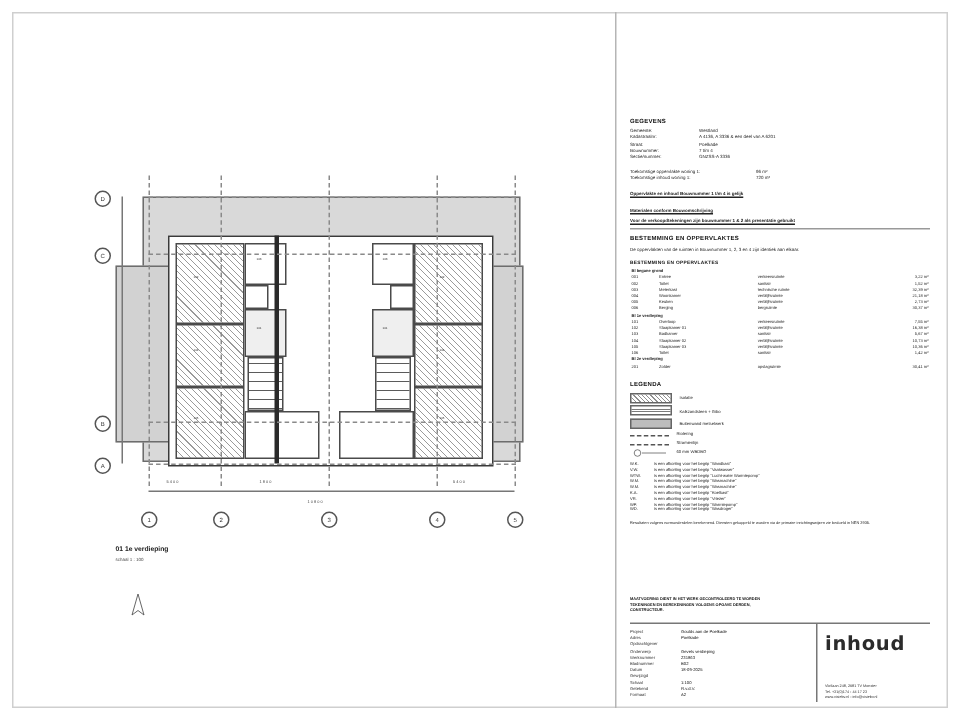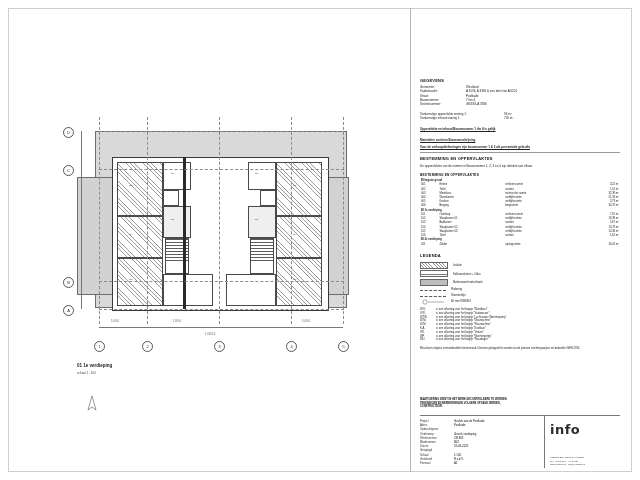--- a/index.html
+++ b/index.html
@@ -641,21 +641,21 @@
       <div class="tb-row">
         <div class="k">Getekend</div>
         <div class="v">R.v.d.V.</div>
       </div>
       <div class="tb-row">
         <div class="k">Formaat</div>
         <div class="v">A2</div>
       </div>
     </div>
     <div class="tb-right">
-      <div class="logo">info</div>
+      <div class="logo">inhoud</div>
       <div class="addr">
         <div>Vlotlaan 248, 2681 TV Monster</div>
         <div>Tel. +31(0)174 - 44 17 23</div>
         <div>www.visiebv.nl - info@visiebv.nl</div>
       </div>
     </div>
   </div>
 </div>
 
 </body></html>

